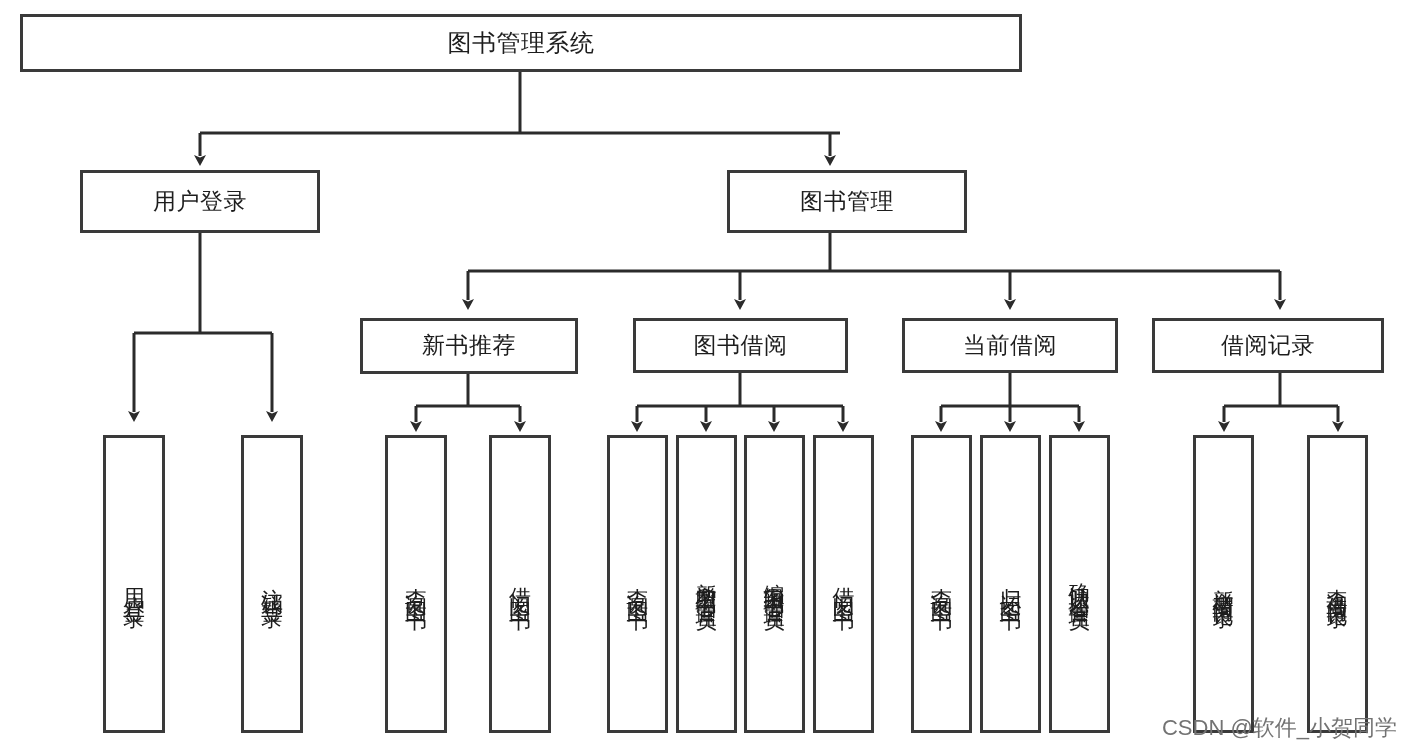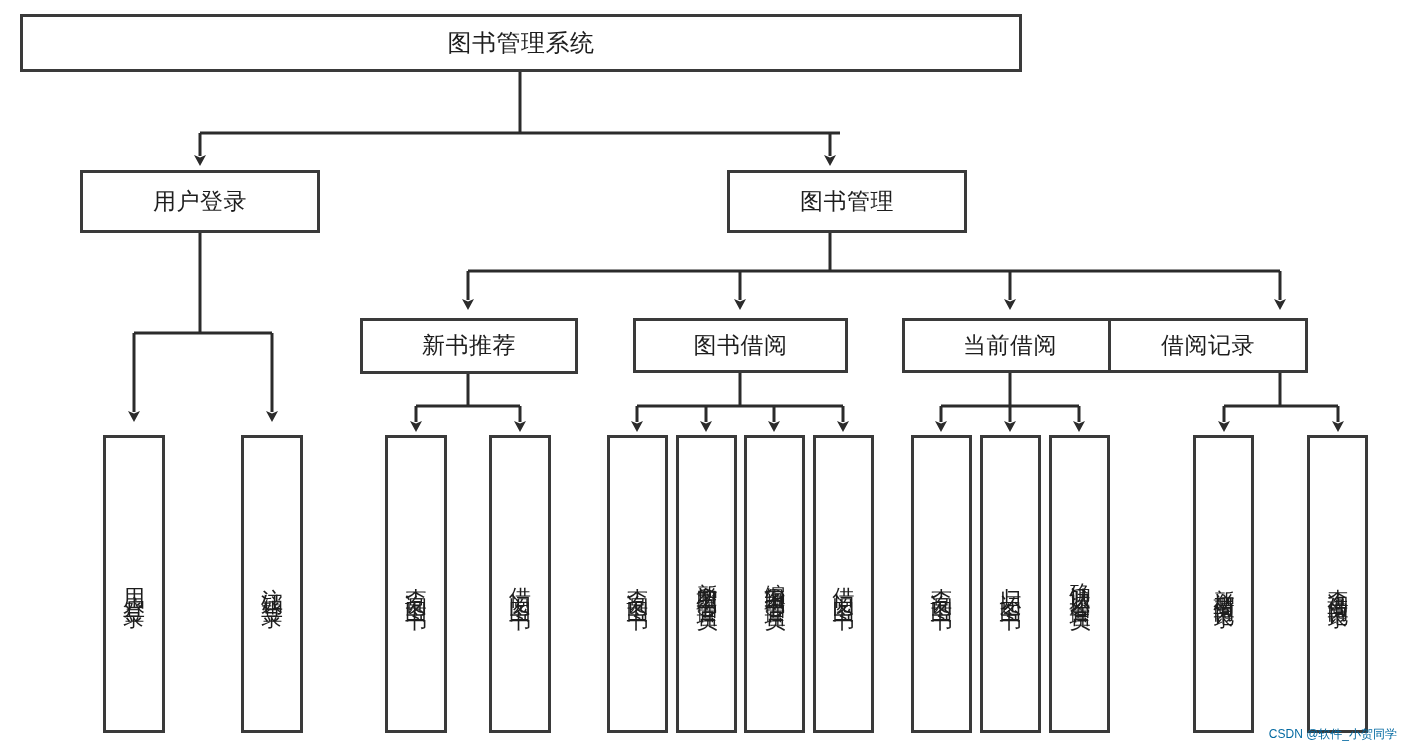--- a/index.html
+++ b/index.html
@@ -27,21 +27,20 @@
   .node {
     position: absolute;
     box-sizing: border-box;
     background: #ffffff;
     border: 3px solid #3a3a3a;
     display: flex;
     align-items: center;
     justify-content: center;
     color: #1d1d1d;
     z-index: 2;
-    font-family: Liberation Serif, serif;
   }
   .node .lbl {
     display: block;
     line-height: 1.12;
     letter-spacing: 0.5px;
     white-space: pre;
   }
   
   .node.h .lbl {
     font-size: 23px;
@@ -65,22 +64,22 @@
     line-height: 1;
   }
   .node.v.small .lbl {
     font-size: 21px;
     letter-spacing: 4px;
   }
   #watermark {
     position: absolute;
     right: 8px;
     bottom: 4px;
-    font-size: 12px;
-    color: #0369a1;
+    font-size: 22px;
+    color: #737373;
     z-index: 5;
     white-space: pre;
     font-family: "Liberation Sans", "DejaVu Sans", sans-serif;
   }
 </style>
 </head>
 <body>
 
 <div id="canvas">
 
@@ -147,21 +146,21 @@
 
   <div class="node h" style="left:360px; top:318px; width:218px; height:56px;">
     <span class="lbl">新书推荐</span>
   </div>
   <div class="node h" style="left:902px; top:318px; width:216px; height:55px;">
     <span class="lbl">当前借阅</span>
   </div>
   <div class="node h" style="left:633px; top:318px; width:215px; height:55px;">
     <span class="lbl">图书借阅</span>
   </div>
-  <div class="node h" style="left:1108px; top:318px; width:200px; height:55px;">
+  <div class="node h" style="left:1152px; top:318px; width:232px; height:55px;">
     <span class="lbl">借阅记录</span>
   </div>
 
   <div class="node v" style="left:103px; top:435px; width:62px; height:298px;">
     <span class="lbl">用户登录</span>
   </div>
   <div class="node v" style="left:241px; top:435px; width:62px; height:298px;">
     <span class="lbl">注销登录</span>
   </div>
 

